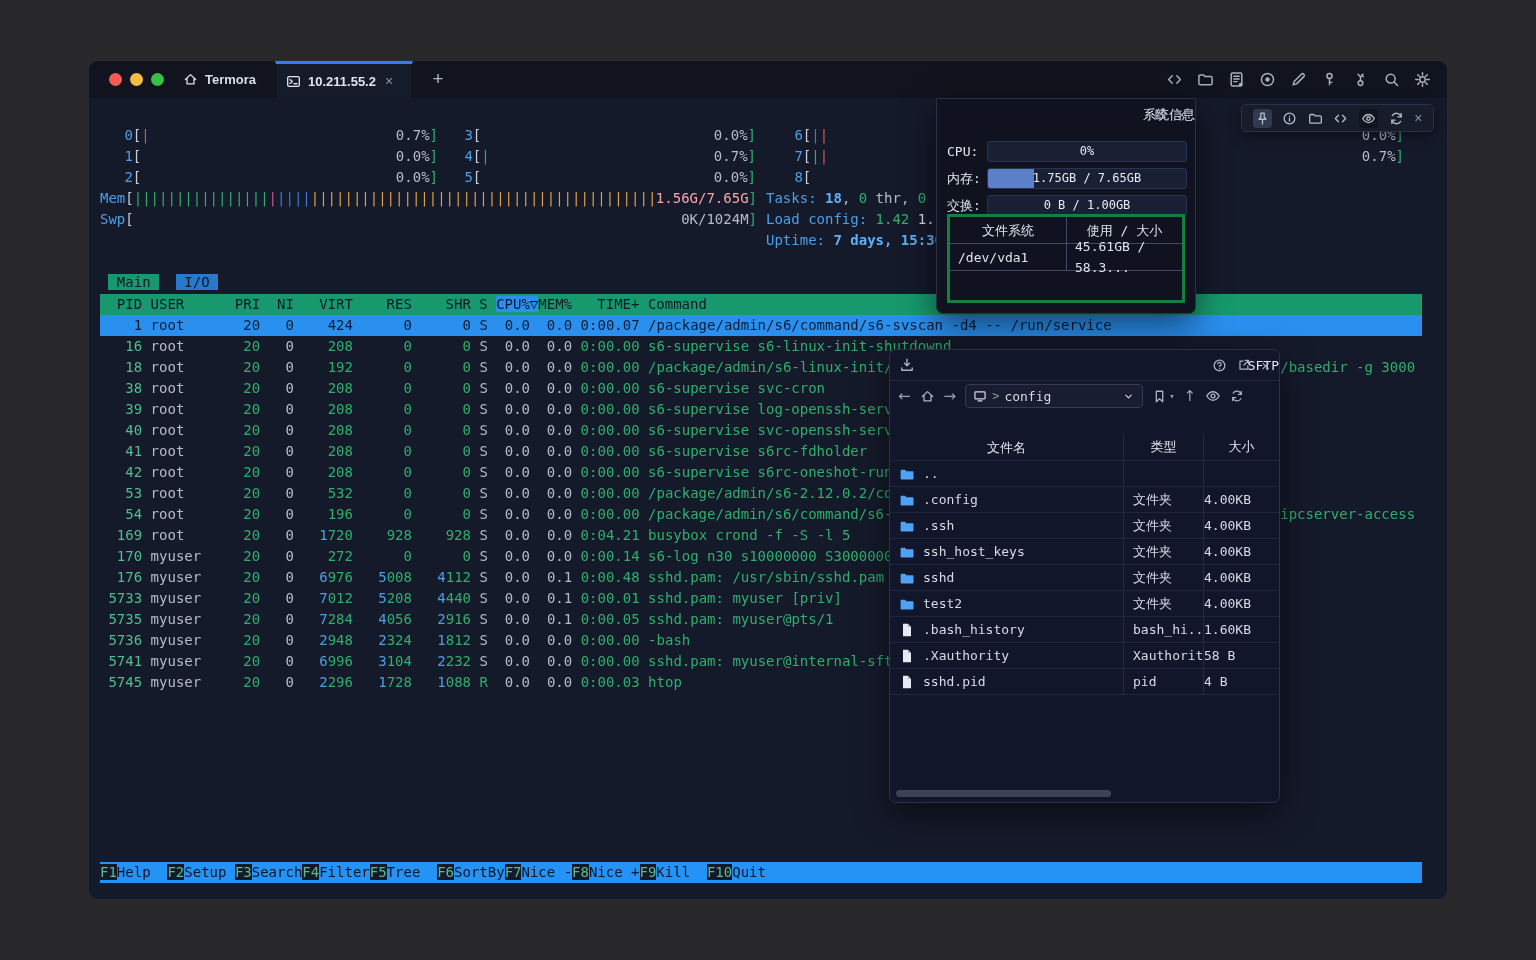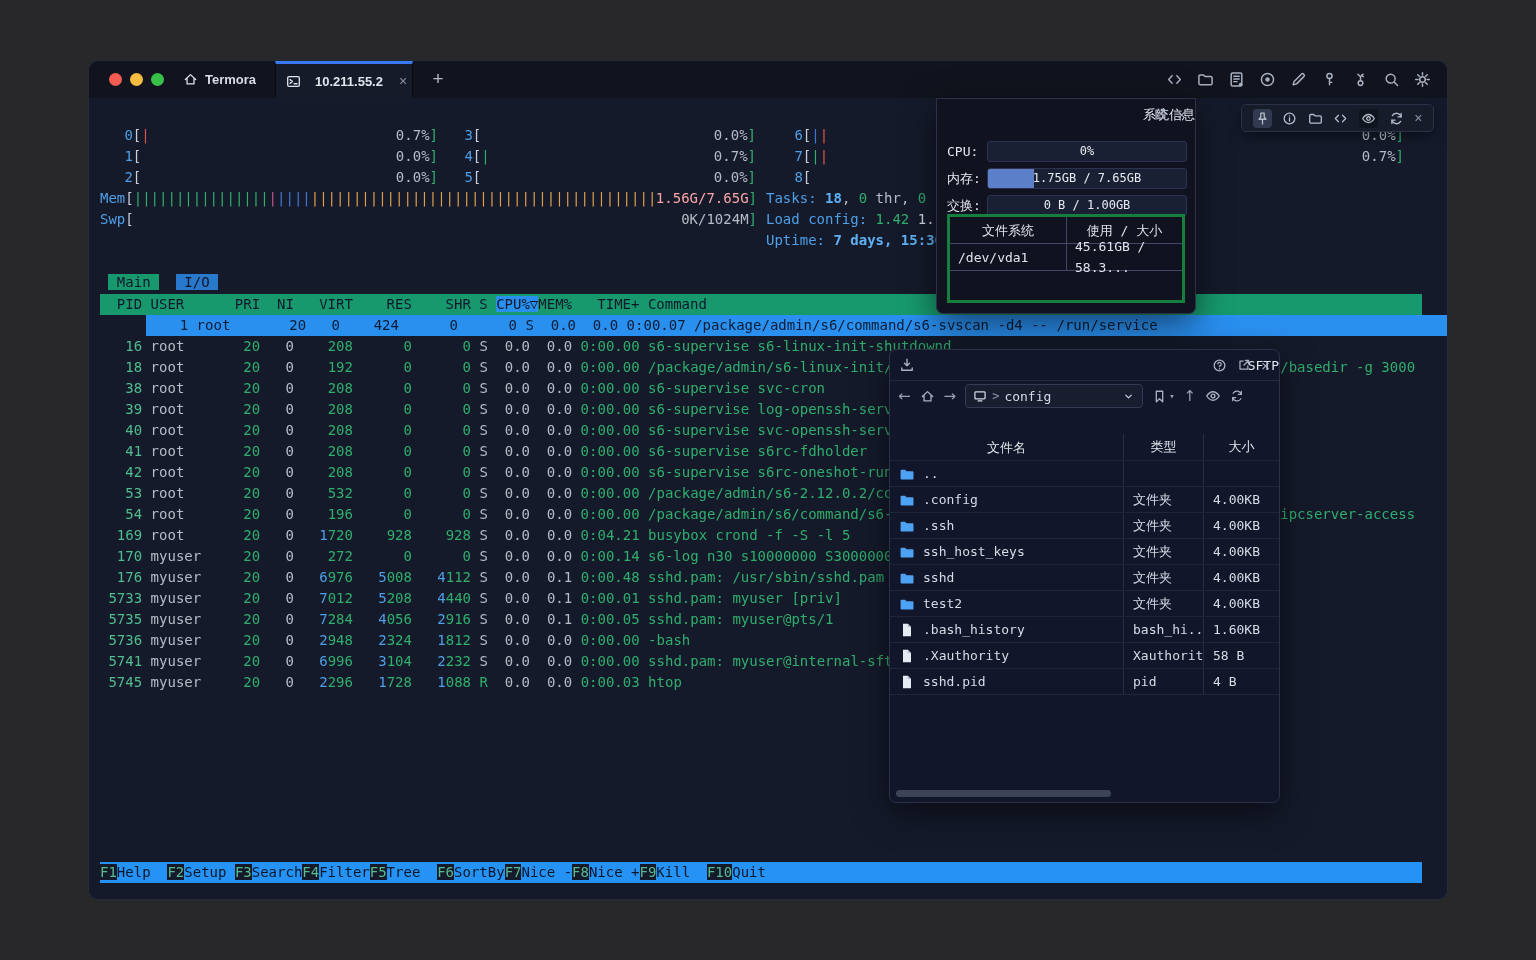--- a/index.html
+++ b/index.html
@@ -6,21 +6,21 @@
     font-family:"Liberation Sans",sans-serif;}
   .window{position:absolute;left:88px;top:60px;width:1360px;height:840px;background:#151a2b;
     border-radius:10px;overflow:hidden;border:1px solid rgba(255,255,255,.07);box-sizing:border-box;}
   
   .titlebar{position:absolute;left:0;top:0;right:0;height:37px;background:#11141e;}
   .lights{position:absolute;left:20px;top:12px;display:flex;gap:8px;}
   .light{width:13px;height:13px;border-radius:50%;}
   .brand{position:absolute;left:94px;top:0;height:37px;display:flex;align-items:center;gap:7px;
     color:#d9dde6;font-size:13px;font-weight:bold;}
   .tab{position:absolute;left:186px;top:0;width:138px;height:37px;background:#161b2a;
-    border-top:3px solid #3a79f2;box-sizing:border-box;display:flex;align-items:center;gap:14px;
+    border-top:3px solid #3a79f2;box-sizing:border-box;display:flex;align-items:center;gap:7px;
     padding:16px 10px;color:#e1e5ed;font-size:13px;font-weight:bold;
     border-left:1px solid #0b0d15;border-right:1px solid #0b0d15;}
   .tab .x{color:#8a92a6;font-size:14px;font-weight:normal;margin-left:2px;}
   .newtab{position:absolute;left:336px;top:5px;width:26px;height:26px;color:#aeb5c4;font-size:19px;
     display:flex;align-items:center;justify-content:center;}
   .tb-icons{position:absolute;right:16px;top:0;height:37px;display:flex;align-items:center;gap:14px;color:#a9b0c0;}
   .ic{display:inline-flex;align-items:center;justify-content:center;}
   .ic svg{display:block;}
   
   .terminal{position:absolute;left:0;top:37px;right:0;bottom:0;background:#151a2b;
@@ -30,21 +30,21 @@
   .mval{position:absolute;right:0;top:0;}
   .c-grn{color:#2fae6c}.c-mint{color:#4fbd8e}.c-dim{color:#b6bcc6}.c-wht{color:#d8dce4}
   .c-blue{color:#4d9fe8}.c-bblue{color:#5db1f5;font-weight:bold}.c-org{color:#fca5a5}
   .c-brkt{color:#c9ced8}.hl{color:#4d9fe8}
   .t-red{color:#d8564e}.t-grn{color:#2fae6c}.t-blue{color:#3e76d8}.t-pink{color:#c2538c}.t-org{color:#dd9f4b}
   .tab-main{background:#17996d;color:#10182b;}
   .tab-io{background:#2878cc;color:#0d1629;}
   .htop-hdr{position:absolute;left:11px;width:1322px;height:21px;background:#17996d;color:#10182b;white-space:pre;}
   .htop-hdr .sort{background:#2a90f0;}
   .prow{position:absolute;left:11px;width:1322px;height:21px;white-space:pre;}
-  .prow.sel{background:#2a90f0;margin-left:46px;}
+  .prow.sel{background:#2a90f0;}
   .prow.sel span{color:#0d1b33 !important;}
   .fbar{position:absolute;left:11px;width:1322px;height:21px;background:#2493f5;white-space:pre;color:#0d1629;}
   .fk{background:#151a2b;color:#58bb8e;}
   
   .minibar{position:absolute;left:1152px;top:6px;width:193px;height:28px;background:#171c2b;
     border:1px solid #2b3147;border-radius:5px;box-sizing:border-box;display:flex;align-items:center;
     justify-content:space-evenly;color:#b4bbcb;z-index:4;box-shadow:0 4px 14px rgba(0,0,0,.45);}
   .minibar .act{background:#323a52;border-radius:4px;padding:2px;}
   .minibar .drk{background:#10141f;border-radius:4px;padding:2px;}
   .minibar .x{font-size:14px;color:#8a92a6;font-family:"Liberation Sans",sans-serif;}
@@ -83,21 +83,21 @@
   .combo .sp{flex:1;}
   .bmwrap{display:flex;align-items:center;gap:2px;}
   .tiny{font-size:9px;color:#9aa1b4;}
   .s-table{position:absolute;left:0;top:63px;right:0;}
   .s-hrow{display:flex;height:26px;align-items:center;color:#e2e6ee;margin-top:21px;}
   .s-row{display:flex;height:25px;align-items:center;border-top:1px solid #20263a;color:#d6dbe6;}
   .s-c1{flex:0 0 233px;display:flex;align-items:center;gap:8px;padding-left:9px;box-sizing:border-box;overflow:hidden;}
   .s-c2{flex:0 0 80px;box-sizing:border-box;border-left:1px solid #262c42;height:100%;
     display:flex;align-items:center;padding-left:9px;overflow:hidden;}
   .s-c3{flex:1;box-sizing:border-box;border-left:1px solid #262c42;height:100%;
-    display:flex;align-items:center;padding-left:9px;}
+    display:flex;align-items:center;}
   .s-hrow .s-c1{justify-content:center;padding-left:0;}
   .s-hrow .s-c2,.s-hrow .s-c3{justify-content:center;padding-left:0;font-family:Liberation Mono, monospace;}
   .s-scroll{position:absolute;left:6px;bottom:5px;width:215px;height:7px;border-radius:4px;background:#3c4359;}
 </style>
 </head>
 <body>
 
 <div class="window">
 
   <div class="titlebar">

